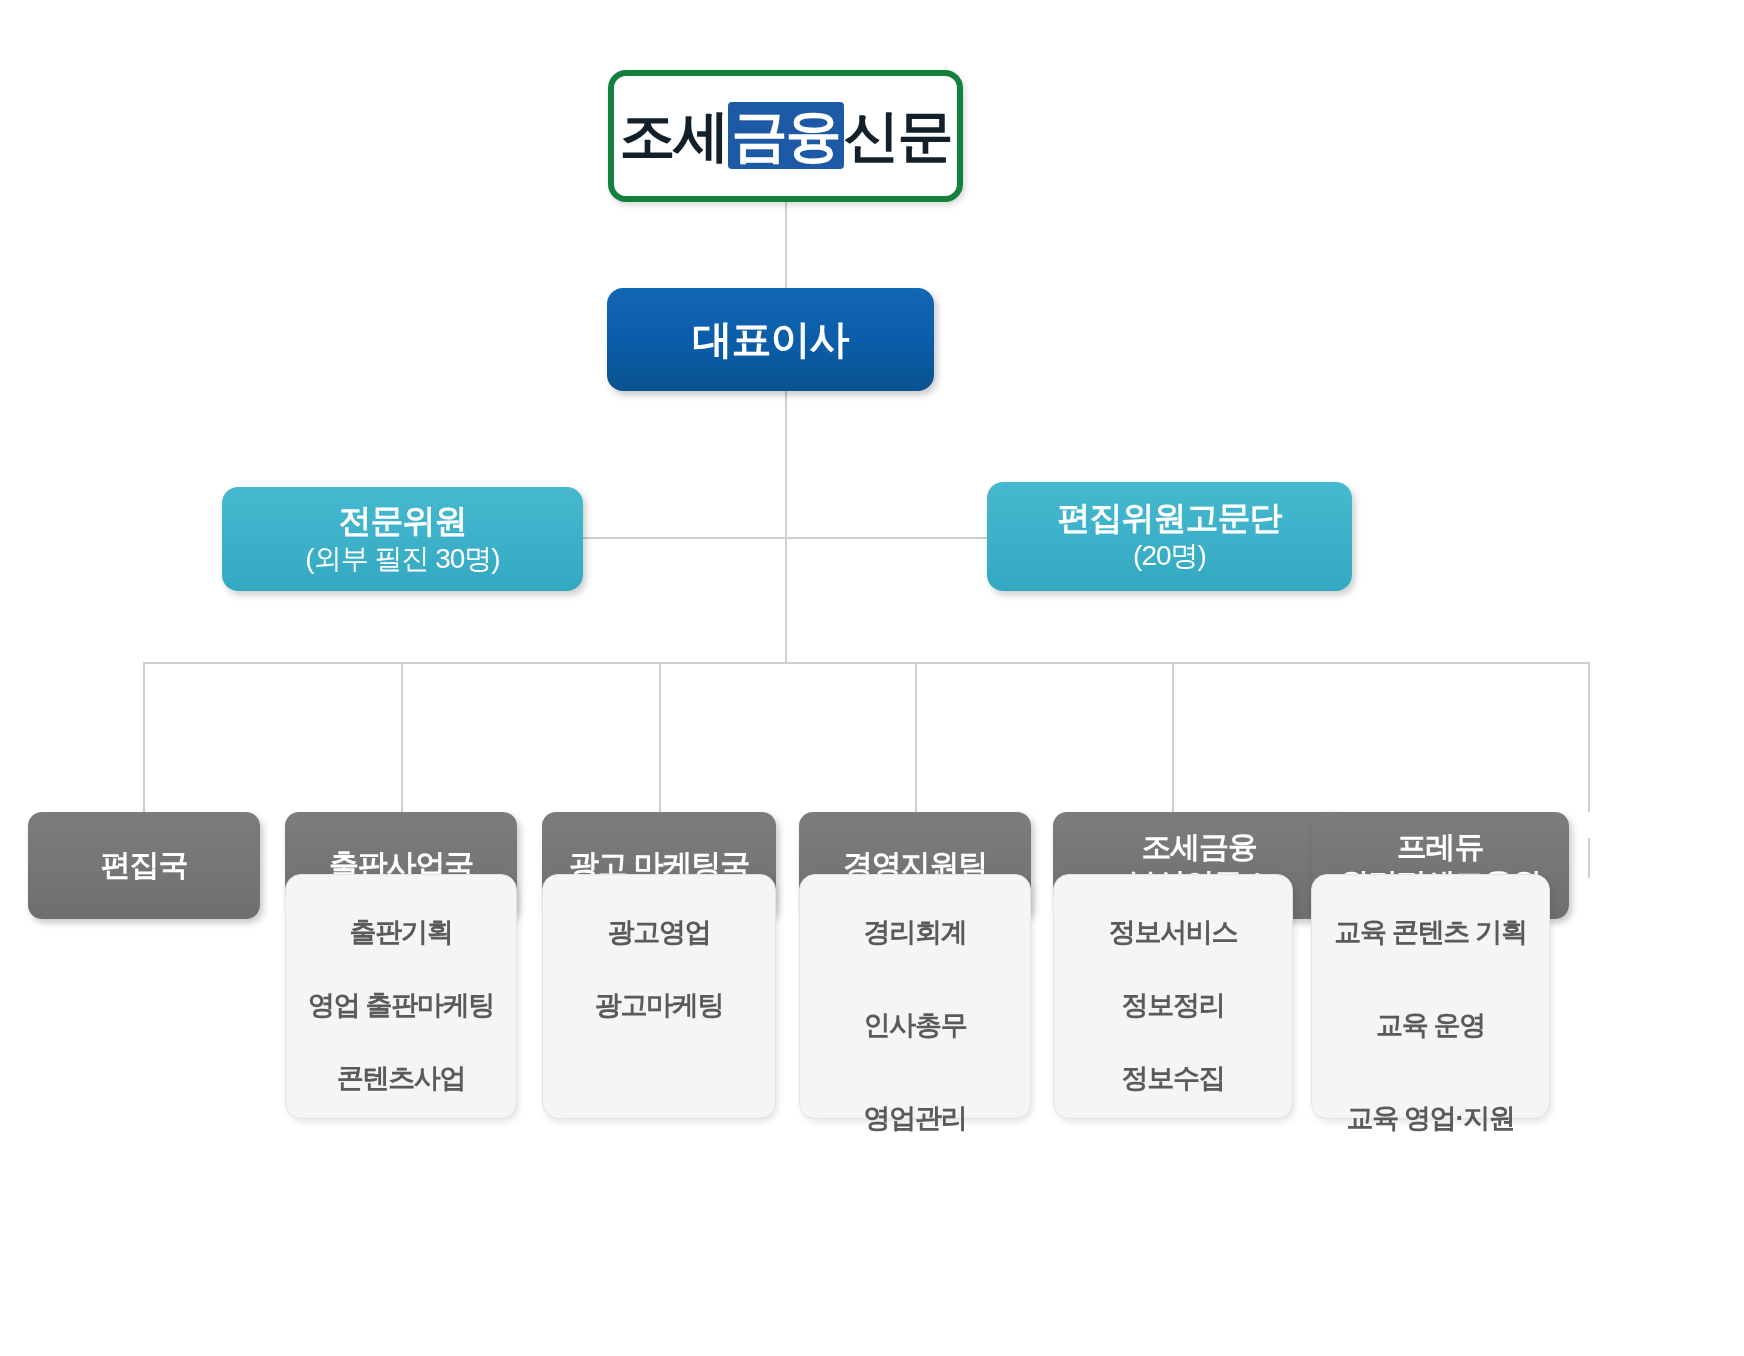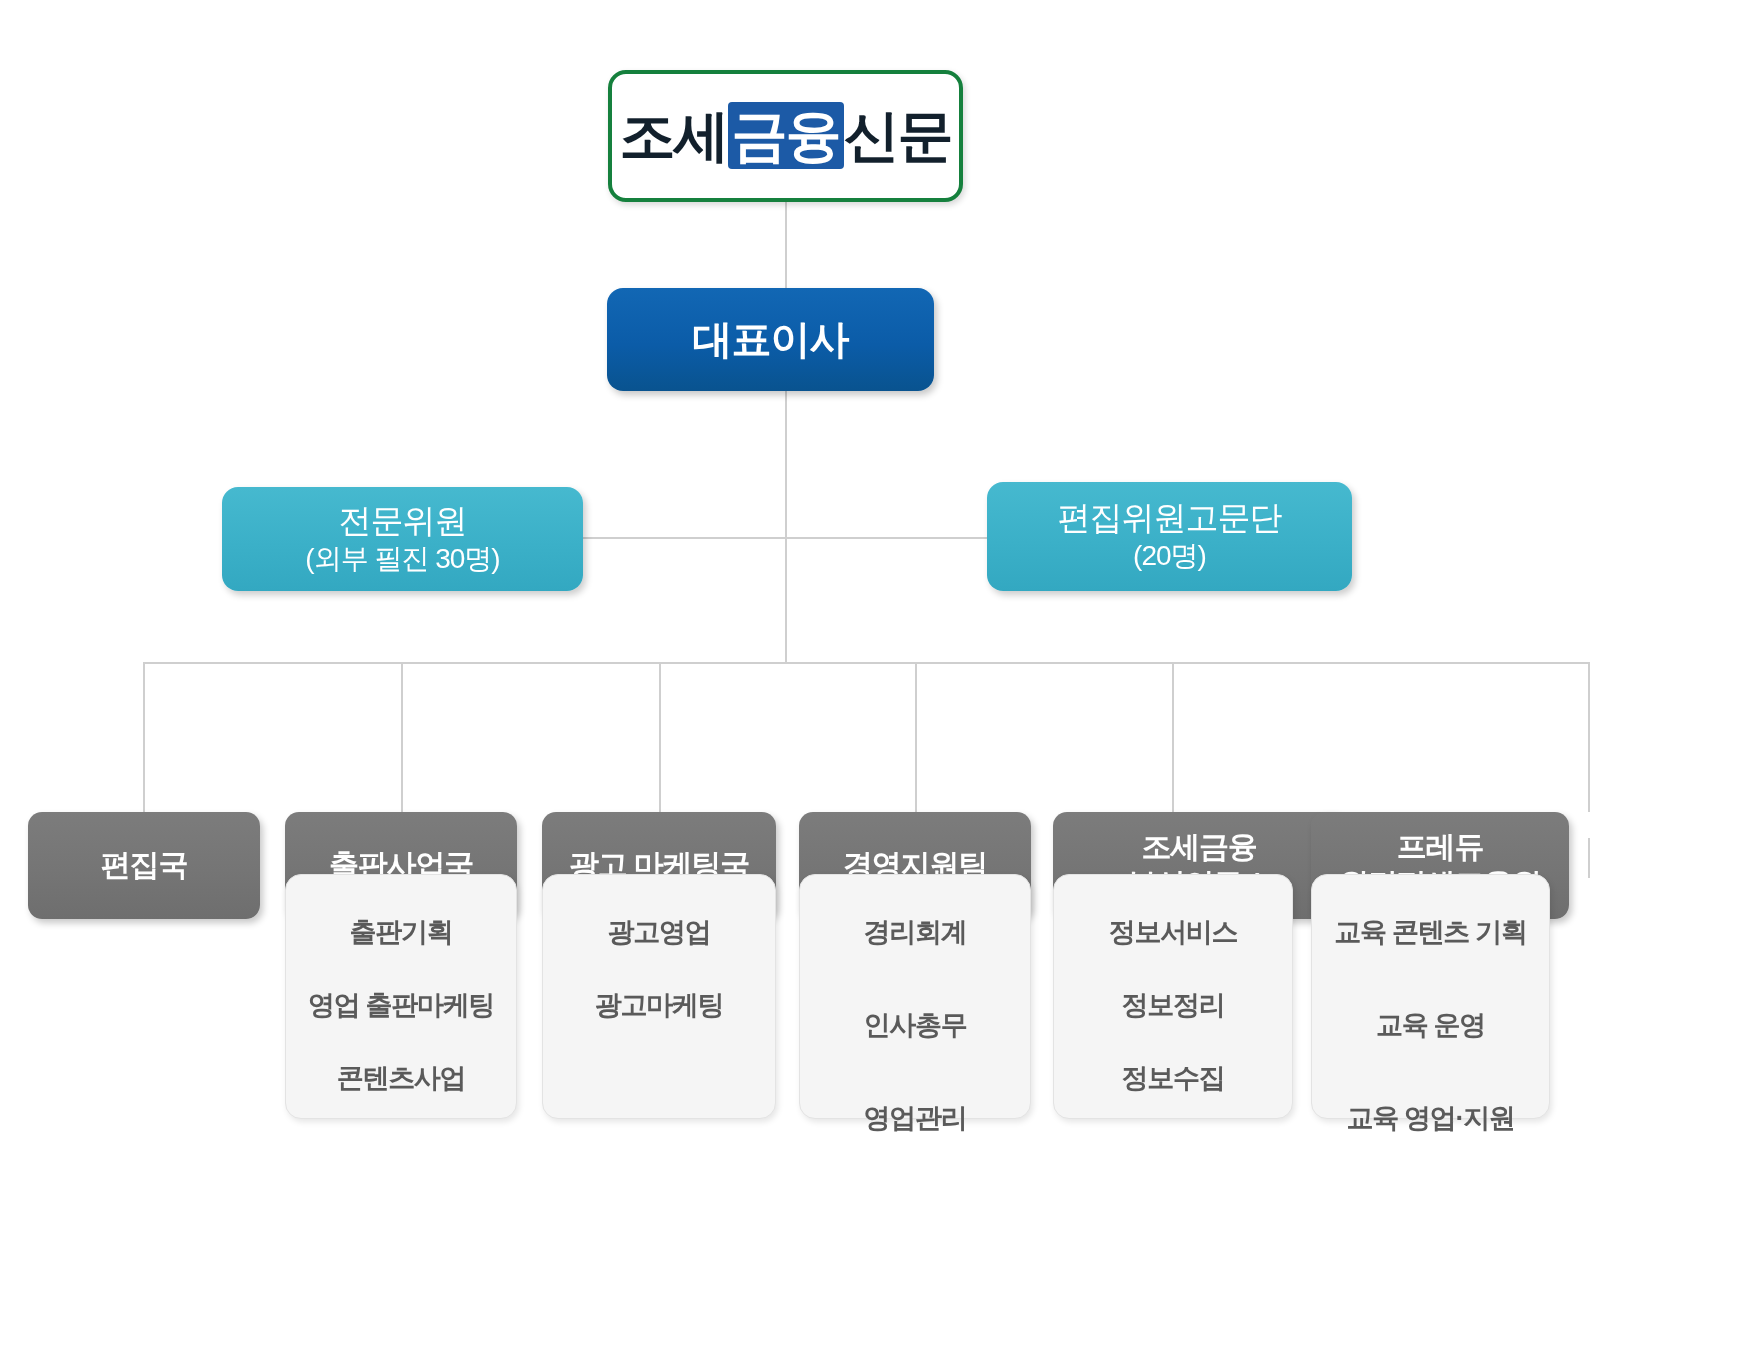--- a/index.html
+++ b/index.html
@@ -36,21 +36,21 @@
     flex-direction: column;
     align-items: center;
     justify-content: center;
     text-align: center;
     border-radius: 16px;
   }
 
   
   .logo-card {
     background: #ffffff;
-    border: 4px solid #15803d;
+    border: 6px solid #15803d;
     border-radius: 18px;
     box-shadow: 2px 3px 6px rgba(0,0,0,0.16);
   }
   .logo-text {
     font-size: 56px;
     font-weight: 800;
     letter-spacing: -2px;
     color: #12202c;
     line-height: 1;
     white-space: nowrap;
@@ -75,21 +75,21 @@
   }
 
   
   .box-teal {
     background: linear-gradient(180deg, #46b9cf 0%, #3bb0c8 55%, #33a8c1 100%);
     color: #ffffff;
     box-shadow: 3px 4px 7px rgba(0,0,0,0.20);
   }
   .box-teal .title {
     font-size: 33px;
-    font-weight: 400;
+    font-weight: 700;
     letter-spacing: -1px;
     line-height: 1.12;
   }
   .box-teal .sub {
     font-size: 28px;
     font-weight: 400;
     letter-spacing: -1px;
     line-height: 1.2;
     margin-top: 2px;
   }

